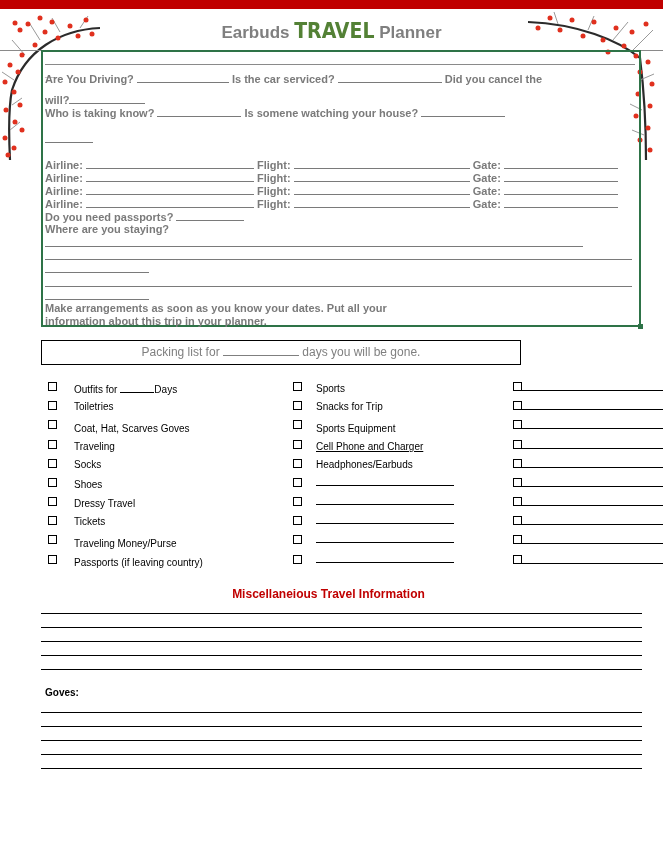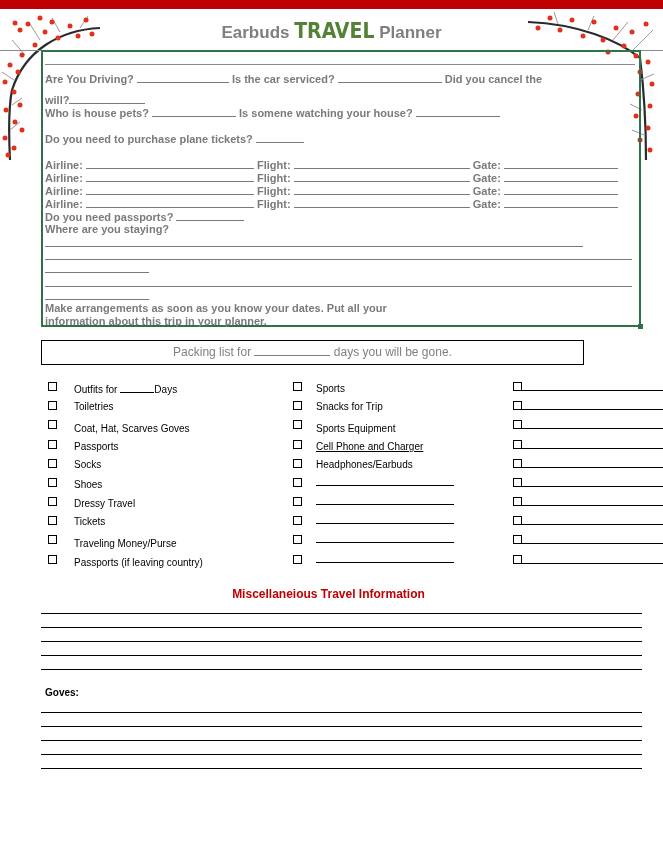--- a/index.html
+++ b/index.html
@@ -8,21 +8,21 @@
   .title{position:absolute;left:0;top:19px;width:663px;text-align:center;font-size:17px;font-weight:bold;color:#7f7f7f;}
   .title .travel{color:#538135;font-family:"DejaVu Sans Condensed","DejaVu Sans",sans-serif;font-size:21px;letter-spacing:0px;font-style:normal;}
   .hline-top{position:absolute;left:0;top:50px;width:663px;height:1px;background:#8a8a8a;}
   .deco{position:absolute;}
   .frame{position:absolute;left:41px;top:50px;width:600px;height:277px;border:2px solid #2e7347;box-sizing:border-box;}
   .frame-handle{position:absolute;left:638px;top:324px;width:5px;height:5px;background:#2e7347;}
   .inner-line{position:absolute;left:45px;top:64px;width:590px;height:1px;background:#8a8a8a;}
   .ftxt{position:absolute;left:45px;font-size:11px;font-weight:bold;color:#7a7a7a;white-space:nowrap;line-height:13px;}
   .blank{display:inline-block;border-bottom:1px solid #7a7a7a;height:10px;vertical-align:baseline;}
   .hr{position:absolute;height:1px;background:#7a7a7a;}
-  .packbox{position:absolute;left:41px;top:340px;width:543px;height:25px;border:1px solid #000;box-sizing:border-box;text-align:center;font-size:12px;color:#7f7f7f;line-height:23px;}
+  .packbox{position:absolute;left:41px;top:340px;width:480px;height:25px;border:1px solid #000;box-sizing:border-box;text-align:center;font-size:12px;color:#7f7f7f;line-height:23px;}
   .packbox .blank{border-color:#7f7f7f;}
   .cb{position:absolute;width:9px;height:9px;border:1px solid #000;box-sizing:border-box;background:#fff;}
   .item{position:absolute;font-size:10px;color:#000;white-space:nowrap;}
   .item .blank{border-color:#000;height:9px;}
   .fill-line{position:absolute;height:1px;background:#000;}
   .misc-title{position:absolute;left:0;top:587px;width:657px;text-align:center;font-size:12px;font-weight:bold;color:#c00000;}
   .rule{position:absolute;left:41px;width:601px;height:1px;background:#000;}
   .notes{position:absolute;left:45px;top:687px;font-size:10px;font-weight:bold;color:#000;}
 </style>
 </head>
@@ -107,27 +107,26 @@
   <span>Are You Driving?</span>
   <span class="blank" style="width:92px"></span>
   <span>Is the car serviced?</span>
   <span class="blank" style="width:104px"></span>
   <span>Did you cancel the</span>
 </div>
 <div class="ftxt" style="top:93px">
   <span>will?</span><span class="blank" style="width:76px"></span>
 </div>
 <div class="ftxt" style="top:106px">
-  <span>Who is house pets?</span>
+  <span>Who is taking know?</span>
   <span class="blank" style="width:84px"></span>
   <span>Is somene watching your house?</span>
   <span class="blank" style="width:84px"></span>
 </div>
 <div class="ftxt" style="top:132px">
-  <span>Do you need to purchase plane tickets?</span>
   <span class="blank" style="width:48px"></span>
 </div>
 
 <div class="ftxt" style="top:158px">
   <span>Airline:</span> <span class="blank" style="width:168px"></span>
   <span>Flight:</span> <span class="blank" style="width:176px"></span>
   <span>Gate:</span> <span class="blank" style="width:114px"></span>
 </div>
 <div class="ftxt" style="top:171px">
   <span>Airline:</span> <span class="blank" style="width:168px"></span>
@@ -178,21 +177,21 @@
     <div class="item" style="left: 316px; top: 401px;">Snacks for Trip</div>
     <div class="cb" style="left: 513px; top: 401px;"></div>
     <div class="fill-line" style="left: 520px; width: 143px; top: 409px;"></div>
     <div class="cb" style="left: 48px; top: 420px;"></div>
     <div class="item" style="left: 74px; top: 423px;"><span>Coat, Hat, Scarves Goves</span></div>
     <div class="cb" style="left: 293px; top: 420px;"></div>
     <div class="item" style="left: 316px; top: 423px;">Sports Equipment</div>
     <div class="cb" style="left: 513px; top: 420px;"></div>
     <div class="fill-line" style="left: 520px; width: 143px; top: 428px;"></div>
     <div class="cb" style="left: 48px; top: 440px;"></div>
-    <div class="item" style="left: 74px; top: 441px;"><span>Passports</span></div>
+    <div class="item" style="left: 74px; top: 441px;"><span>Traveling</span></div>
     <div class="cb" style="left: 293px; top: 440px;"></div>
     <div class="item" style="left: 316px; top: 441px; text-decoration: underline;">Cell Phone and Charger</div>
     <div class="cb" style="left: 513px; top: 440px;"></div>
     <div class="fill-line" style="left: 520px; width: 143px; top: 448px;"></div>
     <div class="cb" style="left: 48px; top: 459px;"></div>
     <div class="item" style="left: 74px; top: 459px;"><span>Socks</span></div>
     <div class="cb" style="left: 293px; top: 459px;"></div>
     <div class="item" style="left: 316px; top: 459px;">Headphones/Earbuds</div>
     <div class="cb" style="left: 513px; top: 459px;"></div>
     <div class="fill-line" style="left: 520px; width: 143px; top: 467px;"></div>

